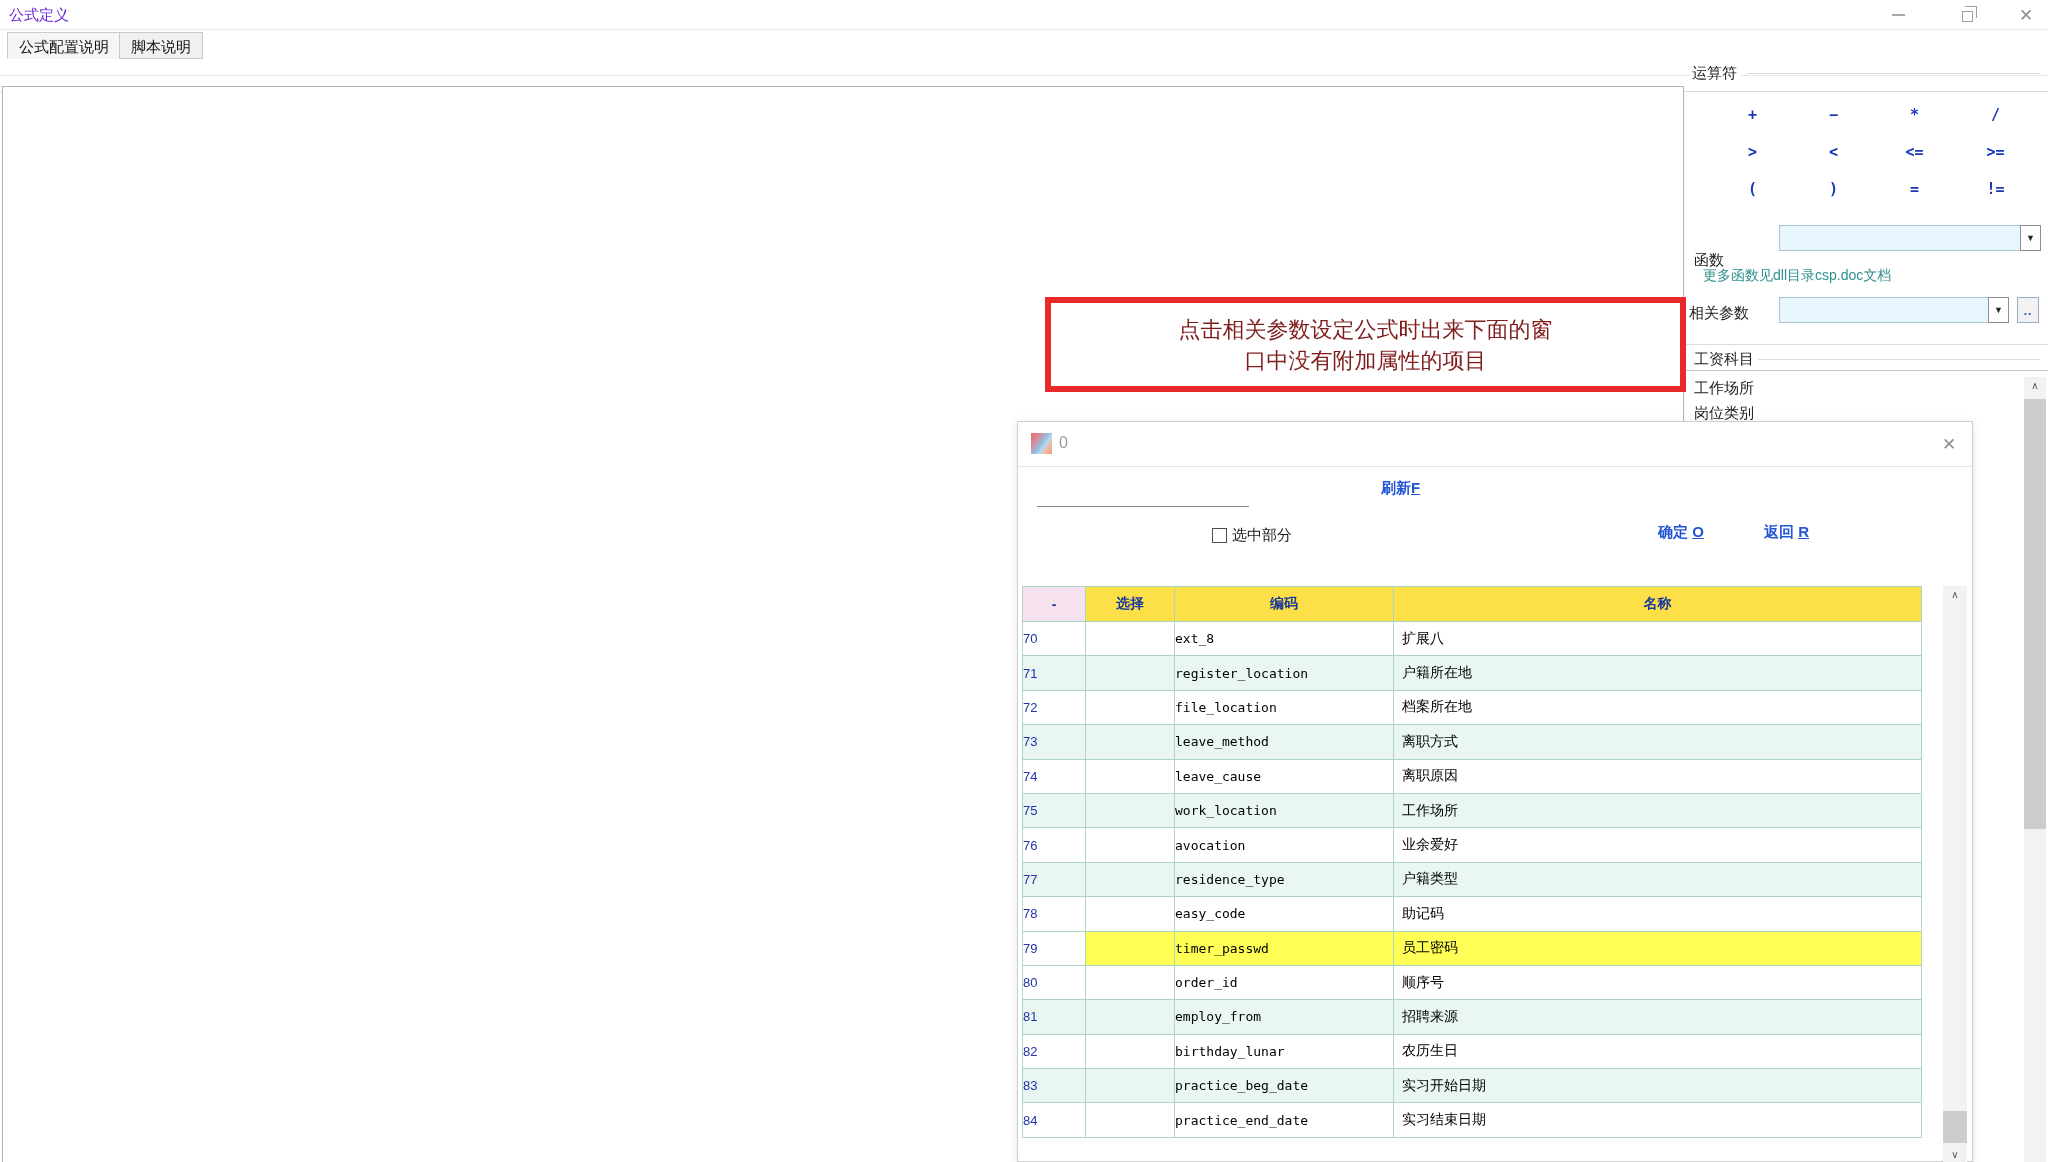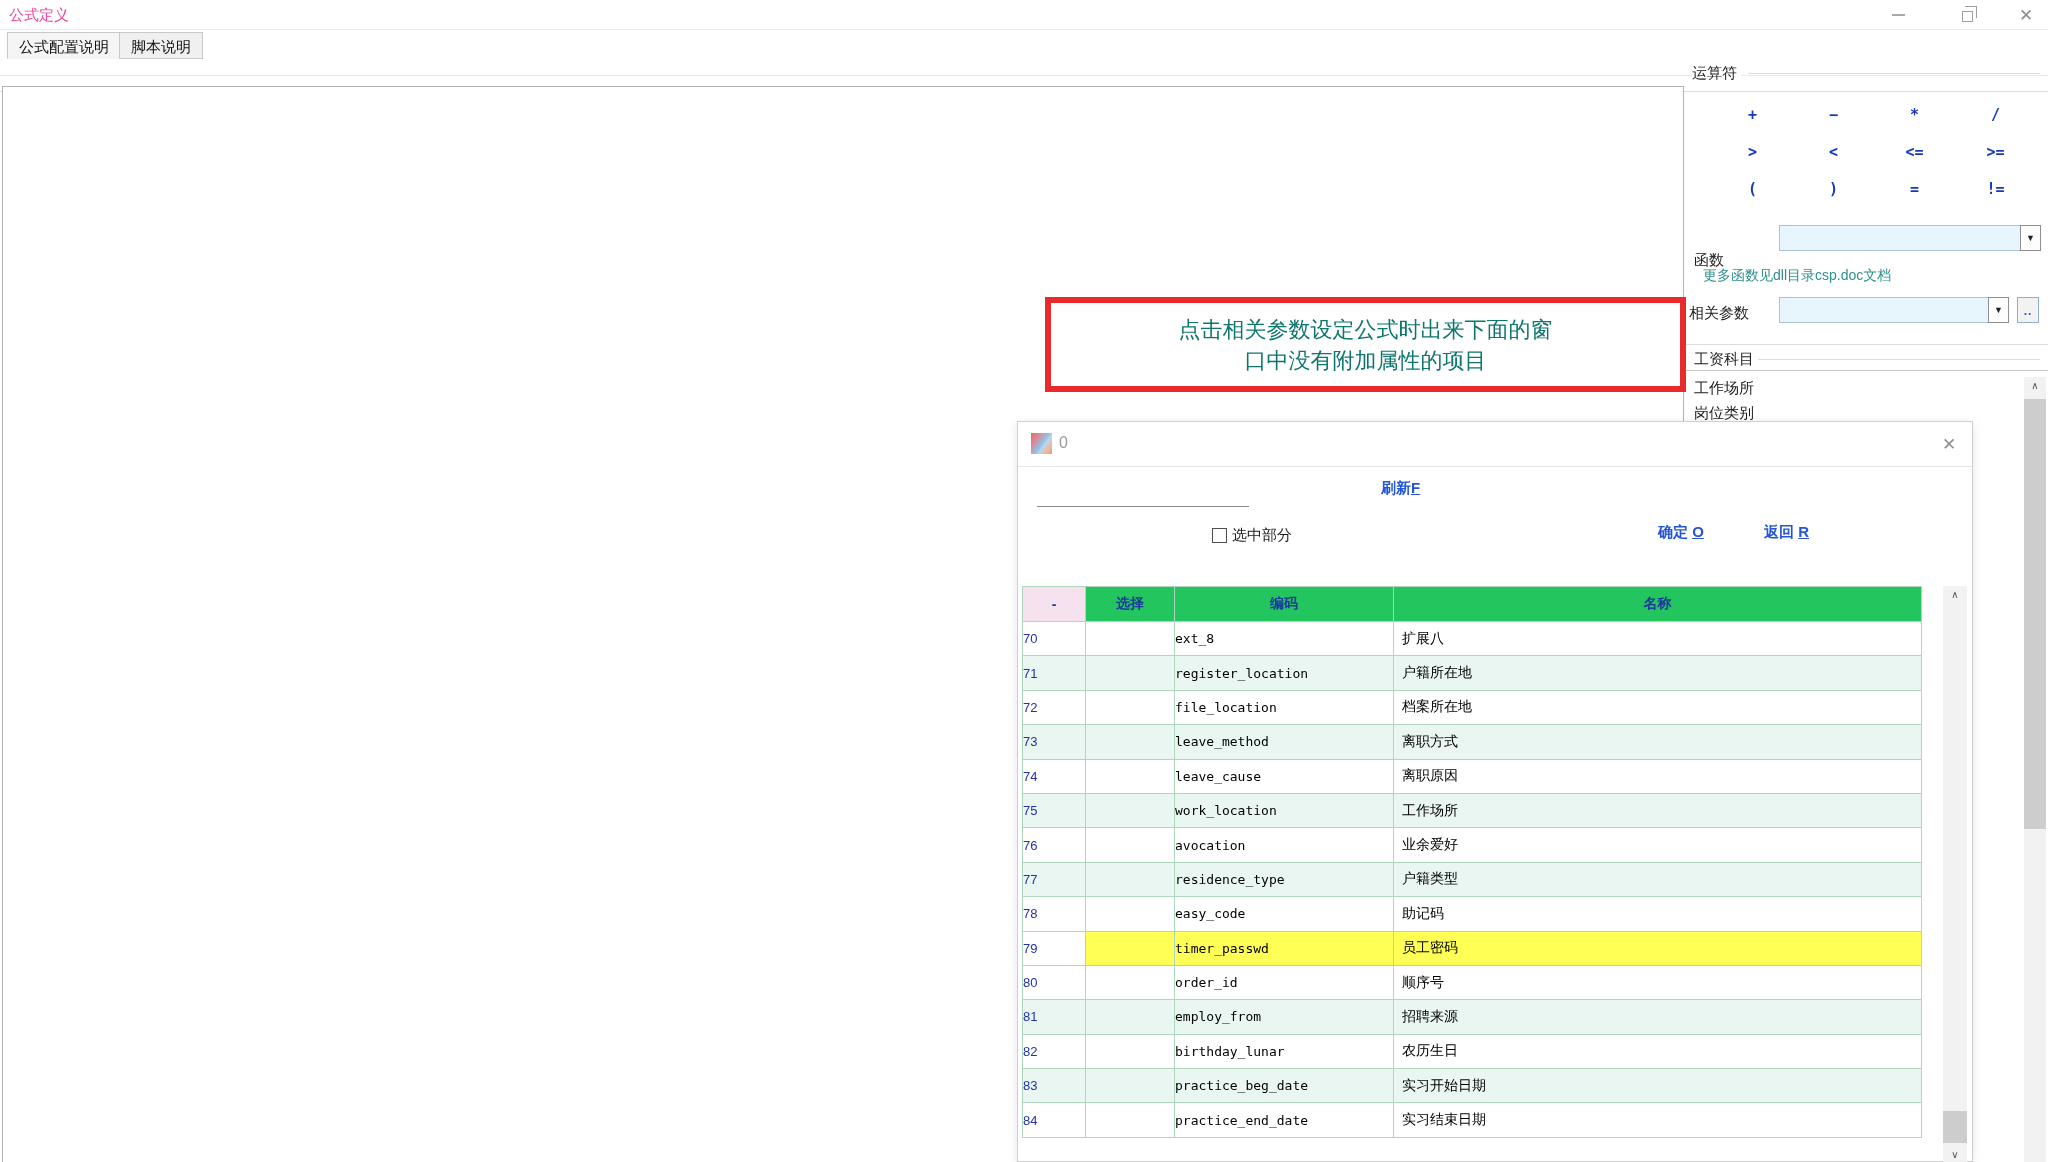--- a/index.html
+++ b/index.html
@@ -3,21 +3,21 @@
 <meta charset="utf-8">
 <style>
   * { margin:0; padding:0; box-sizing:border-box; }
   html,body { width:2048px; height:1162px; background:#fff; overflow:hidden;
               font-family:"Liberation Sans", sans-serif; }
   .screen { position:relative; width:2048px; height:1162px; background:#fff; }
 
   
   .titlebar { position:absolute; left:0; top:0; width:2048px; height:30px; background:#fff;
               border-bottom:1px solid #ececec; }
-  .win-title { position:absolute; left:9px; top:6px; font-size:15px; color:#ec4899; }
+  .win-title { position:absolute; left:9px; top:6px; font-size:15px; color:#6d28d9; }
   .wc { position:absolute; top:0; width:44px; height:30px; display:flex; align-items:center;
         justify-content:center; color:#8f8f8f; font-size:15px; cursor:default; }
   .wc.min { left:1876px; } .wc.res { left:1945px; } .wc.cls { left:2004px; font-size:17px; }
   .min-glyph { display:block; width:13px; height:1.5px; background:#a9a9a9; }
   .restore-icon { position:relative; display:block; width:11px; height:11px;
                   border:1.5px solid #a0a0a0; background:#fff; margin-top:3px; }
   .restore-icon::before { content:""; position:absolute; left:2px; top:-6px; width:11px; height:11px;
                   border:1.5px solid #a0a0a0; border-bottom:none; border-left:none; }
 
   
@@ -63,21 +63,21 @@
   .sarrow { position:absolute; left:0; width:100%; height:17px; display:flex; align-items:center;
             justify-content:center; font-size:10px; color:#555; background:#f2f2f2; }
   .sarrow.up { top:0; } .sarrow.down { bottom:0; }
   .sthumb { position:absolute; left:0; width:100%; background:#cdcdcd; }
   .panel-scroll .sthumb { top:22px; height:430px; }
 
   
   .annotation { position:absolute; left:1045px; top:297px; width:641px; height:95px;
                 border:6px solid var(--red); background:#fff; z-index:5;
                 display:flex; flex-direction:column; align-items:center; justify-content:center; }
-  .annotation div { font-size:22px; color:#0f766e; line-height:31px; text-align:center; }
+  .annotation div { font-size:22px; color:#7f1d1d; line-height:31px; text-align:center; }
 
   
   .dialog { position:absolute; left:1017px; top:421px; width:956px; height:741px; background:#fff;
             border:1px solid #cfcfcf; box-shadow:0 2px 10px rgba(0,0,0,.10); z-index:10; }
   .dlg-icon { position:absolute; left:13px; top:11px; width:21px; height:21px;
               background:linear-gradient(125deg,#e0705a 0%,#d88aa0 28%,#8ec4e4 52%,#bcd8ea 62%,#f2b4a0 82%,#f09a60 100%); }
   .dlg-title { position:absolute; left:41px; top:12px; font-size:16px; color:#9a9a9a; }
   .dlg-close { position:absolute; left:916px; top:8px; width:30px; height:28px; display:flex;
                align-items:center; justify-content:center; font-size:17px; color:#8f8f8f; cursor:pointer; }
   .dlg-sep { position:absolute; left:0; top:44px; width:100%; height:1px; background:#e4e4e4; }
@@ -90,21 +90,21 @@
   .dlink.ok { left:640px; top:101px; }
   .dlink.back { left:746px; top:101px; }
   .cb { position:absolute; left:194px; top:106px; width:15px; height:15px; border:1px solid #4d4d4d;
         background:#fff; cursor:pointer; }
   .cb-label { position:absolute; left:214px; top:104px; font-size:15px; color:#1b1b1b; }
 
   
   .ptable { position:absolute; left:4px; top:164px; width:899px; border-collapse:collapse;
             table-layout:fixed; }
   .ptable th, .ptable td { border:1px solid var(--grid-green); overflow:hidden; white-space:nowrap; }
-  .ptable th { height:35px; font-size:14px; font-weight:bold; color:var(--hdr-navy); background:#22c55e; }
+  .ptable th { height:35px; font-size:14px; font-weight:bold; color:var(--hdr-navy); background:#fde047; }
   .ptable th.c0 { background:var(--pink); }
   .ptable col.c0 { width:63px; } .ptable col.c1 { width:89px; }
   .ptable col.c2 { width:219px; } .ptable col.c3 { width:528px; }
   .ptable td { height:34.4px; background:#fff; }
   .ptable tr.alt td { background:var(--alt-row); }
   .ptable tr.hl td { background:var(--hl-yellow); }
   .ptable tr.hl td.c0 { background:#fff; }
   .ptable td.c0 { font-size:13px; color:var(--rownum-blue); }
   .ptable td.c2 { font-family:"DejaVu Sans Mono", monospace; font-size:13px; color:#000; }
   .ptable td.c3 { font-size:14px; color:#000; padding-left:8px; }

